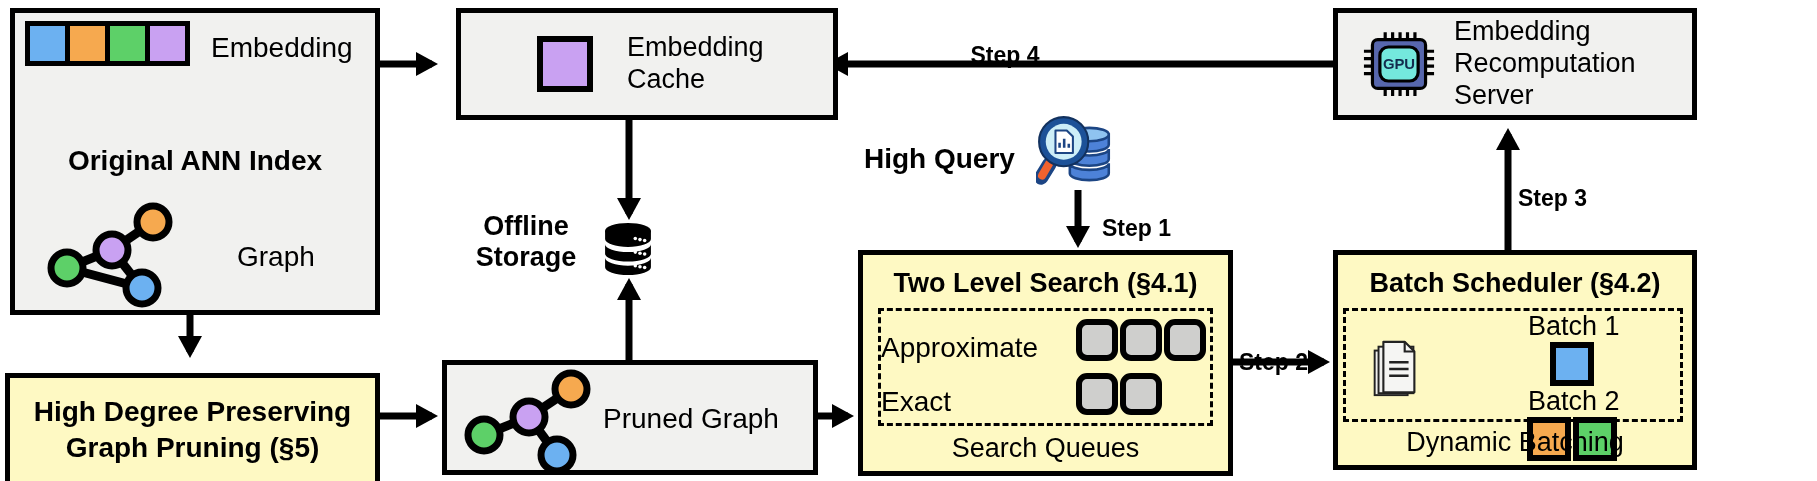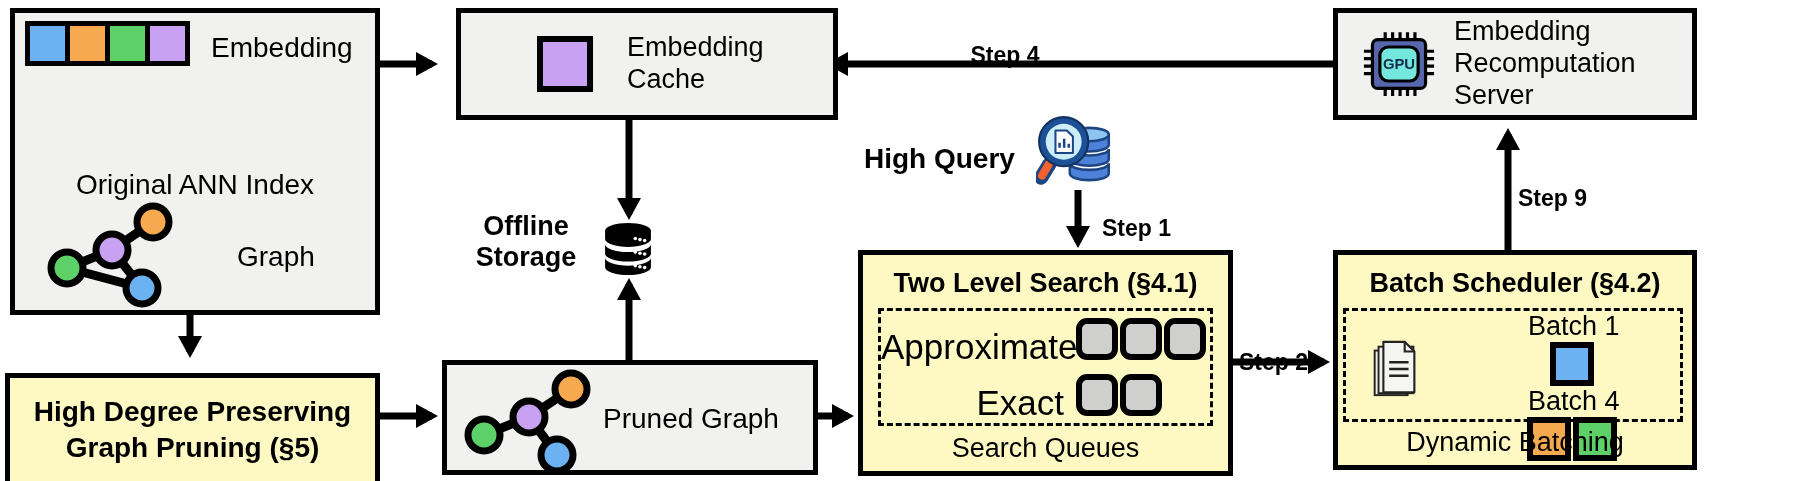--- a/index.html
+++ b/index.html
@@ -11,21 +11,21 @@
   .dark{background:#fef9c3;}
 
   
   #box-original{left:10px;top:8px;width:370px;height:307px;}
   .strip{position:absolute;left:10px;top:8px;display:flex;border:5px solid #000;background:#000;}
   .strip .cell{width:35px;height:35px;border-right:5px solid #000;}
   .strip .cell:last-child{border-right:none;}
   .c-blue{background:var(--c-blue);} .c-orange{background:var(--c-orange);}
   .c-green{background:var(--c-green);} .c-purple{background:var(--c-purple);}
   .emb-label{position:absolute;left:196px;top:19px;font-size:28px;}
-  .orig-title{position:absolute;left:0;top:132px;width:100%;text-align:center;font-size:28px;font-weight:normal;margin-top:24px;}
+  .orig-title{position:absolute;left:0;top:132px;width:100%;text-align:center;font-size:28px;font-weight:bold;}
   .graph-ico{position:absolute;left:28px;top:185px;}
   .graph-label{position:absolute;left:222px;top:228px;font-size:28px;}
 
   
   #box-cache{left:456px;top:8px;width:382px;height:112px;display:flex;align-items:center;}
   .purple-sq{width:44px;height:44px;border:6px solid #000;background:var(--c-purple);margin-left:76px;flex:none;}
   .cache-label{margin-left:34px;width:180px;font-size:27px;line-height:1.18;}
 
   
   .os-label{position:absolute;left:460px;top:211px;width:132px;text-align:center;
@@ -42,21 +42,21 @@
   #step2{left:1239px;top:331px;}
   #step3{left:1518px;top:167px;}
   #step4{left:953px;top:24px;width:104px;text-align:center;}
 
   
   #box-tls{left:858px;top:250px;width:375px;height:226px;}
   .btitle{position:absolute;left:0;top:13px;width:100%;text-align:center;font-size:27px;font-weight:bold;}
   .dashed{position:absolute;border:3px dashed #000;box-sizing:border-box;}
   .tls-dash{left:15px;top:53px;width:335px;height:118px;display:flex;flex-direction:column;justify-content:space-evenly;}
   .qrow{display:flex;align-items:center;}
-  .qlbl{width:183px;text-align:right;font-size:35px;margin-right:12px;flex:none;margin-top:16px;}
+  .qlbl{width:183px;text-align:left;font-size:28px;margin-right:12px;flex:none;margin-top:16px;}
   .qsqs{display:flex;gap:2px;}
   .qsq{width:30px;height:30px;border:6px solid #000;border-radius:11px;background:#cfcfcd;}
   .bcaption{position:absolute;left:0;bottom:7px;width:100%;text-align:center;font-size:27px;}
 
   
   #box-batch{left:1333px;top:250px;width:364px;height:220px;}
   .batch-dash{left:5px;top:53px;width:340px;height:114px;}
   .docs-ico{position:absolute;left:22px;top:26px;}
   .batch-rows{position:absolute;left:0;top:0;width:100%;height:100%;display:flex;flex-direction:column;justify-content:space-evenly;}
   .brow{display:flex;align-items:center;padding-left:118px;flex-direction:column;}
@@ -166,21 +166,21 @@
     <line x1="13" y1="49" x2="5" y2="62" stroke="var(--c-uq-navy)" stroke-width="14" stroke-linecap="round"></line>
     <line x1="13" y1="48" x2="6" y2="60" stroke="var(--c-uq-handle)" stroke-width="8" stroke-linecap="round"></line>
     <circle cx="27" cy="27" r="24" fill="var(--c-uq-rim)" stroke="#12315e" stroke-width="2"></circle>
     <circle cx="27" cy="27" r="17.5" fill="var(--c-uq-lens)"></circle>
     <path d="M19 16 L30 16 L36 22 L36 38 L19 38 Z" fill="#fff" stroke="var(--c-uq-navy)" stroke-width="2" stroke-linejoin="round"></path>
     <path d="M23 33 L23 28 M27.5 33 L27.5 24 M32 33 L32 29" stroke="var(--c-uq-navy)" stroke-width="2.5"></path>
   </svg>
 
   <div class="step" id="step1">Step 1</div>
   <div class="step" id="step2">Step 2</div>
-  <div class="step" id="step3">Step 9</div>
+  <div class="step" id="step3">Step 3</div>
   <div class="step" id="step4">Step 4</div>
 
   <div class="box dark" id="box-tls">
     <div class="btitle">Two Level Search (§4.1)</div>
     <div class="dashed tls-dash">
       <div class="qrow">
         <span class="qlbl">Approximate</span>
         <span class="qsqs">
           <span class="qsq"></span>
           <span class="qsq"></span>
@@ -209,21 +209,21 @@
         <path d="M21 26 L41 26 M21 33 L41 33 M21 40 L41 40" stroke="#222" stroke-width="2.6"></path>
       </svg>
       <div class="batch-rows">
         <div class="brow">
           <span class="blbl">Batch 1</span>
           <span class="bsqs">
             <span class="bsq c-blue"></span>
           </span>
         </div>
         <div class="brow">
-          <span class="blbl">Batch 4</span>
+          <span class="blbl">Batch 2</span>
           <span class="bsqs">
             <span class="bsq c-orange"></span>
             <span class="bsq c-green"></span>
           </span>
         </div>
       </div>
     </div>
     <div class="bcaption">Dynamic Batching</div>
   </div>
 

